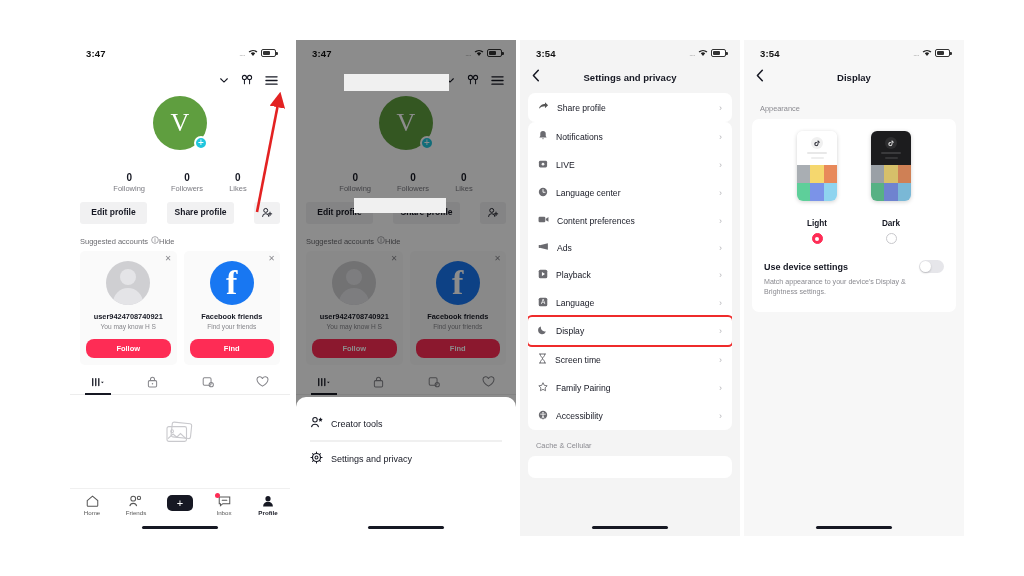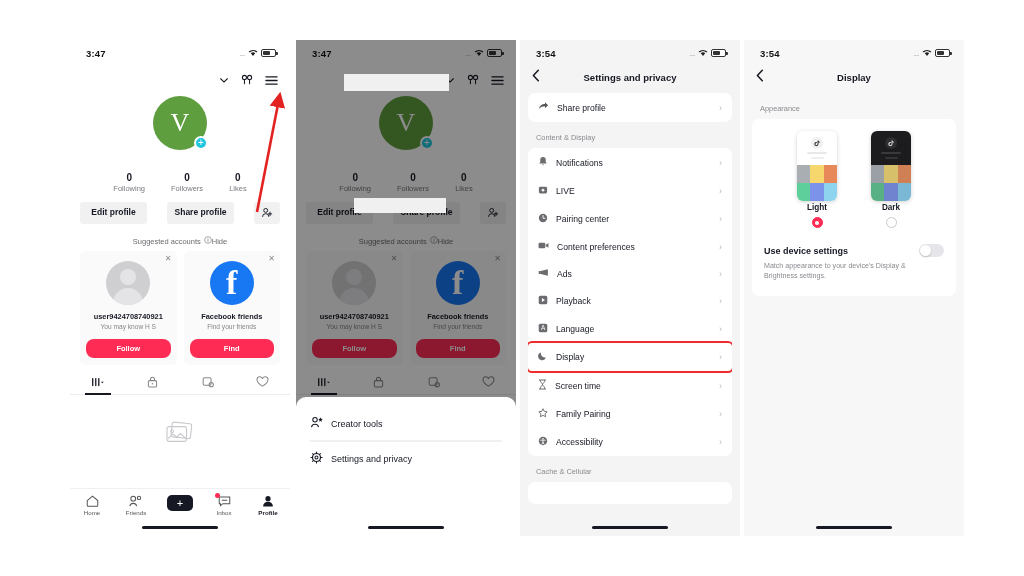--- a/index.html
+++ b/index.html
@@ -67,21 +67,21 @@
   .stat b { display: block; font-size: 10px; color: #161823; }
   .stat span { display: block; font-size: 7.5px; color: #7a7a80; margin-top: 1px; }
   .btn-row { display: flex; justify-content: center; gap: 20px; margin-top: 9px; padding: 0 10px; }
   .gbtn {
     background: #f1f1f2; border-radius: 3px; font-size: 8.5px; font-weight: bold;
     color: #161823; padding: 5px 0; text-align: center; flex: 1;
   }
   .gbtn.sq { flex: 0 0 26px; display: flex; align-items: center; justify-content: center; }
 
   .sugg-head {
-    display: flex; align-items: center; justify-content: center;
+    display: flex; align-items: center; justify-content: flex-start;
     padding: 12px 10px 5px 10px; font-size: 7.5px; color: #6b6b70;
   }
   .sugg-head .left { display: flex; align-items: center; gap: 3px; }
   .cards { display: flex; gap: 7px; padding: 0 10px; }
   .card {
     flex: 1; background: #fafafa; border-radius: 5px; padding: 8px 6px 7px 6px;
     position: relative; text-align: center;
   }
   .card .x { position: absolute; top: 3px; right: 5px; font-size: 8px; color: #8a8a8f; }
   .card .pic { width: 44px; height: 44px; border-radius: 50%; margin: 2px auto 0 auto; overflow: hidden; }
@@ -133,21 +133,21 @@
   
   .appear-card { background: #fff; border-radius: 7px; margin: 0 8px; padding: 12px 12px 14px 12px; }
   .themes { display: flex; justify-content: center; gap: 34px; }
   .theme { text-align: center; }
   .phone-mini { width: 40px; height: 70px; border-radius: 6px; overflow: hidden; box-shadow: 0 1px 4px rgba(0,0,0,.18); }
   .mini-top { height: 34px; display: flex; flex-direction: column; align-items: center; justify-content: center; gap: 3px; }
   .mini-logo { width: 12px; height: 12px; border-radius: 50%; display:flex;align-items:center;justify-content:center;font-size:8px; }
   .mini-line { width: 20px; height: 2px; border-radius: 1px; }
   .mini-line.s { width: 13px; }
   .mini-grid { display: grid; grid-template-columns: repeat(3, 1fr); grid-template-rows: repeat(2, 1fr); height: 36px; }
-  .theme .tlabel { font-size: 8.2px; font-weight: bold; color: #161823; margin-top: 2px; }
+  .theme .tlabel { font-size: 8.2px; font-weight: bold; color: #161823; margin-top: 18px; }
   .radio { width: 11px; height: 11px; border-radius: 50%; border: 1.4px solid #c8c8cc; margin: 5px auto 0 auto; }
   .radio.on { border-color: #fe2c55; background: #fe2c55; position: relative; }
   .radio.on::after { content: ""; position: absolute; inset: 2.5px; border-radius: 50%; background: #fff; }
   .dev-row { display: flex; align-items: center; justify-content: space-between; margin-top: 16px; text-align: center; }
   .dev-row .lab { font-size: 9px; font-weight: bold; color: #161823; }
   .toggle { width: 25px; height: 13px; border-radius: 8px; background: #e6e6ea; position: relative; }
   .toggle::after { content: ""; position: absolute; top: 1px; left: 1px; width: 11px; height: 11px; border-radius: 50%; background: #fff; box-shadow: 0 1px 2px rgba(0,0,0,.2); }
   .dev-sub { font-size: 7.1px; color: #8a8a90; line-height: 1.45; margin-top: 4px; max-width: 160px; }
 
   .arrow-layer { position: absolute; inset: 0; pointer-events: none; }
@@ -505,21 +505,20 @@
     <div class="group">
       <div class="srow">
         <span><svg width="11" height="11" viewBox="0 0 12 12">
               <path d="M1 8.5c1-4 4-5.2 6.6-5.2V1.3L11 4.6 7.6 7.9V5.7C5 5.7 2.6 6.5 1 8.5z" fill="#555"></path>
             </svg></span>
         <span>Share profile</span>
         <span class="chev">›</span>
       </div>
     </div>
 
-    <div class="sec-label">Content &amp; Display</div>
 
     <div class="group">
       <div class="srow">
         <span><svg width="10" height="11" viewBox="0 0 11 12">
               <path d="M5.5 1a3 3 0 0 1 3 3v2.6l1 1.6H1.5l1-1.6V4a3 3 0 0 1 3-3z" fill="#6b6b70"></path>
               <path d="M4.2 9.3a1.4 1.4 0 0 0 2.6 0z" fill="#6b6b70"></path>
             </svg></span>
         <span>Notifications</span>
         <span class="chev">›</span>
       </div>
@@ -529,21 +528,21 @@
               <circle cx="5.5" cy="5.7" r="1.5" fill="#f2f2f2"></circle>
             </svg></span>
         <span>LIVE</span>
         <span class="chev">›</span>
       </div>
       <div class="srow">
         <span><svg width="10" height="10" viewBox="0 0 11 11">
               <circle cx="5.5" cy="5.5" r="4.6" fill="#6b6b70"></circle>
               <path d="M5.5 2.8v3h2.3" stroke="#fff" stroke-width="1" fill="none" stroke-linecap="round"></path>
             </svg></span>
-        <span>Pairing center</span>
+        <span>Language center</span>
         <span class="chev">›</span>
       </div>
       <div class="srow">
         <span><svg width="11" height="9" viewBox="0 0 12 9">
               <rect x=".6" y="1.6" width="7.4" height="5.8" rx="1.3" fill="#6b6b70"></rect>
               <path d="M8.6 3.6l2.8-1.7v5l-2.8-1.7z" fill="#6b6b70"></path>
             </svg></span>
         <span>Content preferences</span>
         <span class="chev">›</span>
       </div>

